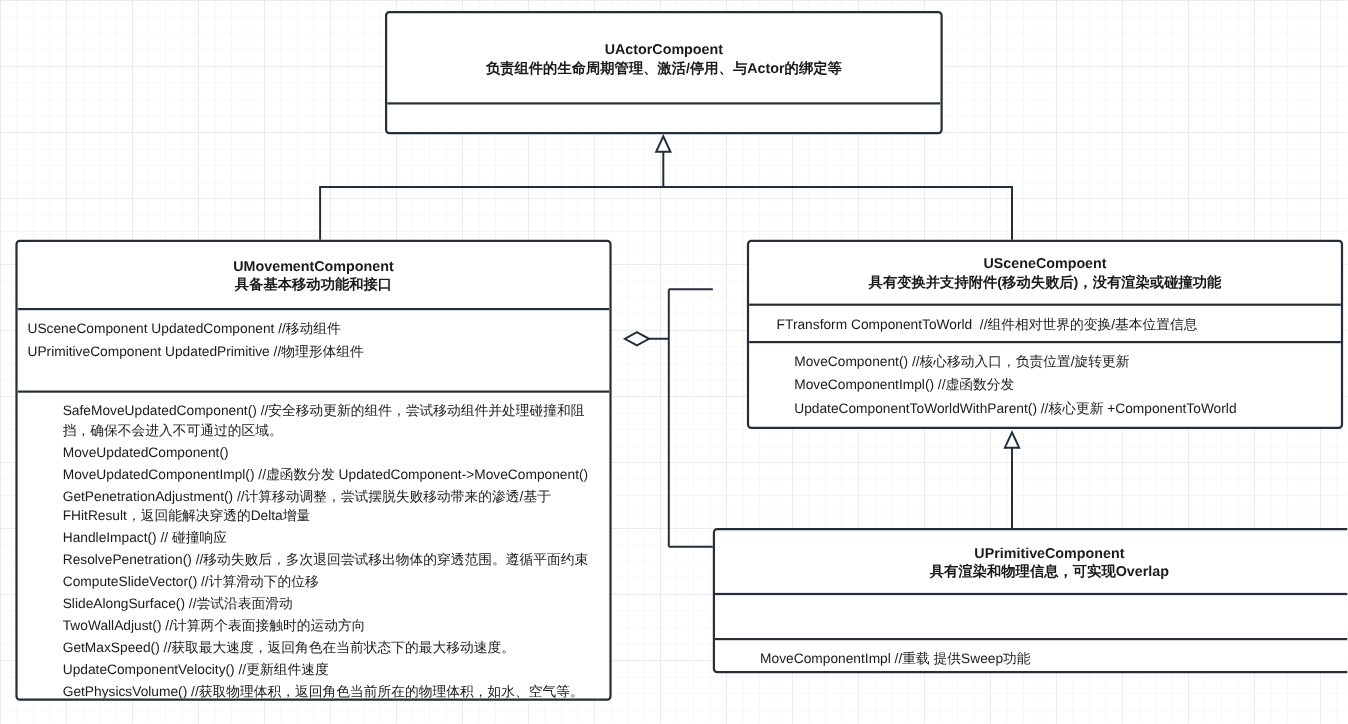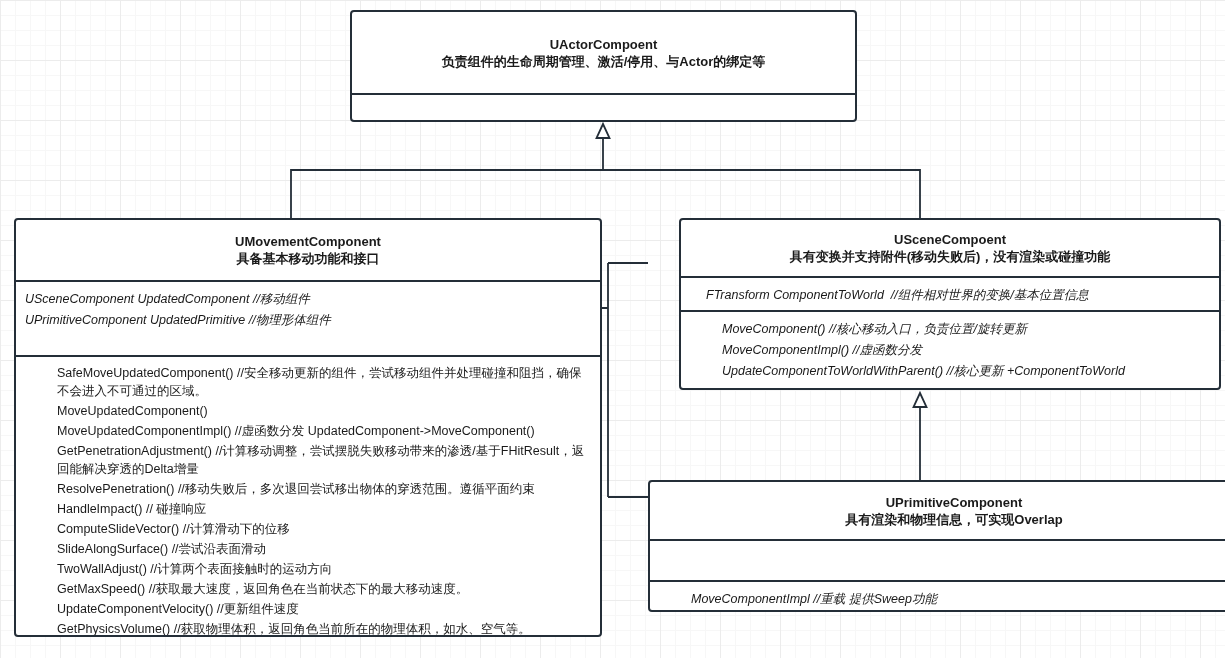--- a/index.html
+++ b/index.html
@@ -44,26 +44,26 @@
     flex: 0 0 auto;
   }
   .uml-section {
     border-bottom: 2px solid #242e38;
     flex: 0 0 auto;
     overflow: hidden;
   }
   .uml-section.last { border-bottom: none; flex: 1 1 auto; padding-left: 32px; }
   .rows { padding: 7px 9px 4px 9px; font-size: 12.5px; }
   .rows .row { white-space: pre-wrap; line-height: 18px; margin-bottom: 2px; }
-  .rows.loose .row { line-height: 20px; margin-bottom: 1px; font-style: italic; }
+  .rows.loose .row { line-height: 20px; margin-bottom: 1px; }
 
   
   #box-uactor      { left: 350px; top: 10px;  width: 507px; height: 112px; }
   #box-uactor .uml-head { height: 83px; }
-  #box-umovement   { left: 14px;  top: 218px; width: 588px; height: 419px; justify-content: center; }
+  #box-umovement   { left: 14px;  top: 218px; width: 542px; height: 419px; justify-content: center; }
   #box-umovement .uml-head { height: 62px; }
   #box-umovement .attrs { height: 75px; }
   #box-uscene      { left: 679px; top: 218px; width: 542px; height: 172px; }
   #box-uscene .uml-head { height: 58px; }
   #box-uscene .attrs { height: 34px; padding-left: 16px; }
   #box-uprimitive  { left: 648px; top: 480px; width: 612px; height: 132px; }
   #box-uprimitive .uml-head { height: 59px; }
   #box-uprimitive .attrs { height: 41px; }
 </style>
 </head>
@@ -110,22 +110,22 @@
           <div class="row">UPrimitiveComponent UpdatedPrimitive //物理形体组件</div>
         </div>
     </div>
     <div class="uml-section last">
       <div class="rows">
 
       <div class="row">SafeMoveUpdatedComponent() //安全移动更新的组件，尝试移动组件并处理碰撞和阻挡，确保不会进入不可通过的区域。</div>
           <div class="row">MoveUpdatedComponent()</div>
           <div class="row">MoveUpdatedComponentImpl() //虚函数分发 UpdatedComponent-&gt;MoveComponent()</div>
           <div class="row">GetPenetrationAdjustment() //计算移动调整，尝试摆脱失败移动带来的渗透/基于FHitResult，返回能解决穿透的Delta增量</div>
+          <div class="row">HandleImpact() // 碰撞响应</div>
           <div class="row">ResolvePenetration() //移动失败后，多次退回尝试移出物体的穿透范围。遵循平面约束</div>
-          <div class="row">HandleImpact() // 碰撞响应</div>
           <div class="row">ComputeSlideVector() //计算滑动下的位移</div>
           <div class="row">SlideAlongSurface() //尝试沿表面滑动</div>
           <div class="row">TwoWallAdjust() //计算两个表面接触时的运动方向</div>
           <div class="row">GetMaxSpeed() //获取最大速度，返回角色在当前状态下的最大移动速度。</div>
           <div class="row">UpdateComponentVelocity() //更新组件速度</div>
           <div class="row">GetPhysicsVolume() //获取物理体积，返回角色当前所在的物理体积，如水、空气等。</div>
         </div>
     </div>
   </div>
 

